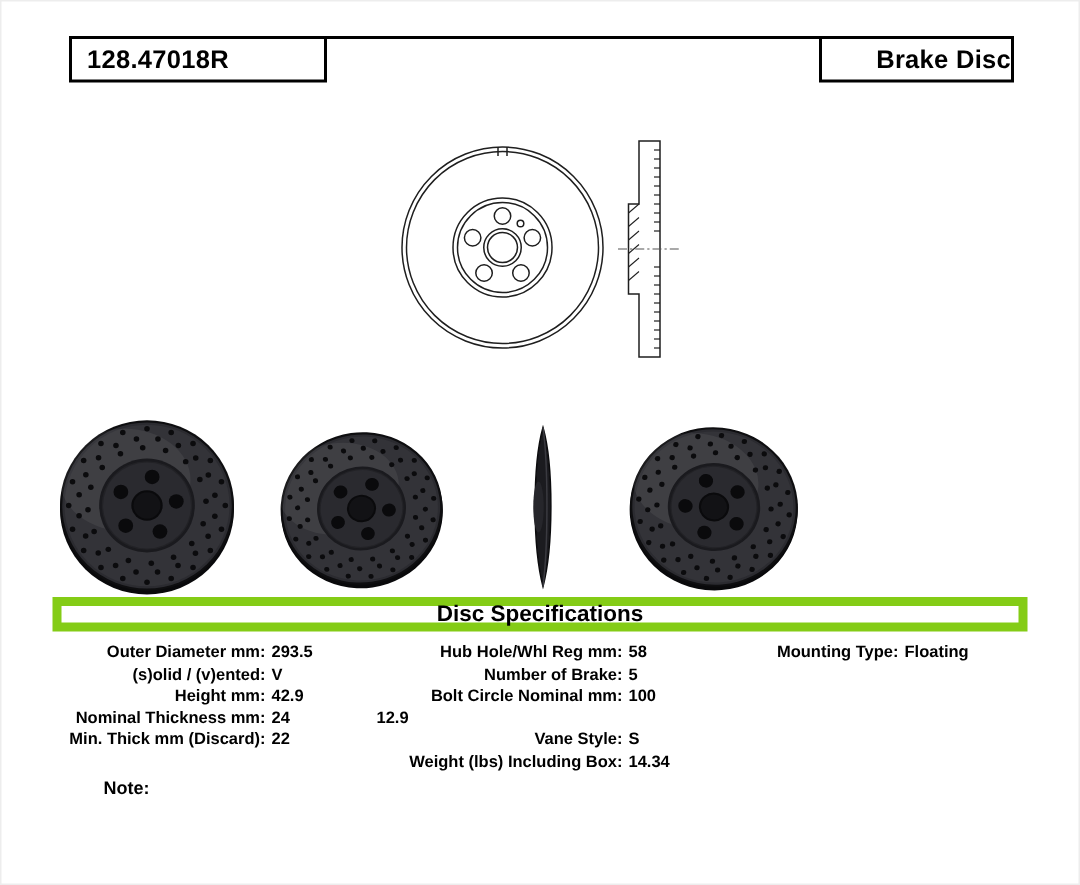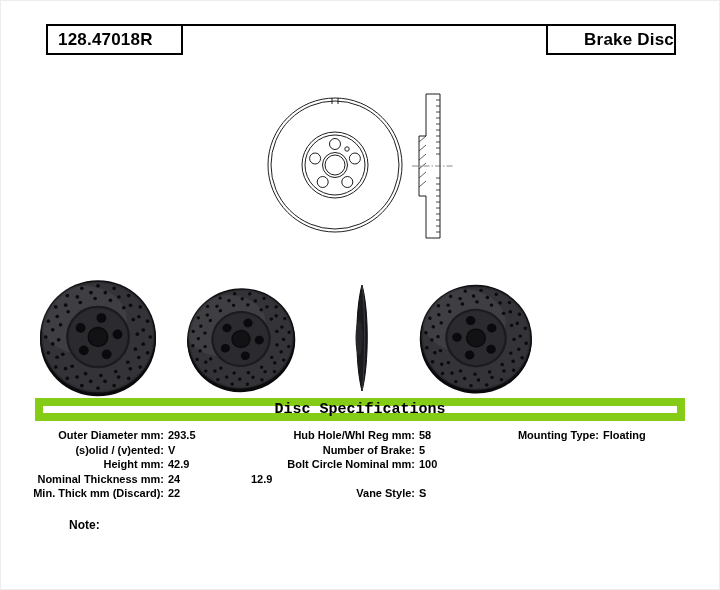--- a/index.html
+++ b/index.html
@@ -5,40 +5,40 @@
   *{box-sizing:border-box;margin:0;padding:0;}
   html,body{background:#fff;}
   body{width:720px;height:590px;position:relative;overflow:hidden;
        font-family:"Liberation Sans",sans-serif;color:#000;}
   .page{position:absolute;inset:0;background:#fff;border:1px solid #ededed;}
 
   
   .hdr-rule{position:absolute;top:23px;left:45px;width:630px;height:2px;background:#000;}
   .hdr-box{position:absolute;top:23px;height:31px;border:2px solid #000;background:#fff;
            display:flex;align-items:center;font-weight:700;font-size:17px;letter-spacing:.2px;}
-  .hdr-left{left:45px;width:137px;padding-left:10px;}
+  .hdr-left{left:45px;width:172px;padding-left:10px;}
   .hdr-right{left:545px;width:130px;justify-content:flex-end;}
 
   
   svg.abs-art{position:absolute;display:block;}
   .art-front{left:256px;top:90px;}
   .art-section{left:409px;top:89px;}
   .photo1{left:32px;top:278px;}
   .photo2{left:178px;top:282px;}
   .photo3{left:339px;top:281px;}
   .photo4{left:412px;top:279px;}
 
   
-  .spec-title{position:absolute;left:34px;top:397px;width:650px;height:23px;border:8px solid #84cc16;
-              display:flex;align-items:center;justify-content:center;font-weight:700;font-size:15px;font-family:Liberation Mono, monospace;}
+  .spec-title{position:absolute;left:34px;top:397px;width:650px;height:23px;border:6px solid #84cc16;
+              display:flex;align-items:center;justify-content:center;font-weight:700;font-size:15px;}
   .spec-col{position:absolute;top:427px;font-size:11px;font-weight:700;line-height:14.5px;}
   .spec-row{display:flex;white-space:nowrap;}
   .spec-label{text-align:right;}
   .spec-value{margin-left:4px;}
-  .col-left{left:23px;}  .col-left  .spec-label{width:140px;}
+  .col-left{left:36px;}  .col-left  .spec-label{width:140px;}
   .col-mid{left:246px;}  .col-mid   .spec-label{width:168px;}
   .col-right{left:488px;}.col-right .spec-label{width:110px;}
 
   .note{position:absolute;left:68px;top:517px;font-weight:700;font-size:12px;}
 </style>
 </head>
 <body>
 
 <div class="page">
 
@@ -370,20 +370,24 @@
       <span class="spec-label">Bolt Circle Nominal mm:</span>
       <span class="spec-value">100</span>
     </div>
     <div class="spec-row">
       <span class="spec-value">12.9</span>
     </div>
     <div class="spec-row">
       <span class="spec-label">Vane Style:</span>
       <span class="spec-value">S</span>
     </div>
+    <div class="spec-row">
+      <span class="spec-label">Weight (lbs) Including Box:</span>
+      <span class="spec-value">14.34</span>
+    </div>
   </div>
 
   <div class="spec-col col-right">
     <div class="spec-row">
       <span class="spec-label">Mounting Type:</span>
       <span class="spec-value">Floating</span>
     </div>
   </div>
 
   <div class="note">Note:</div>

